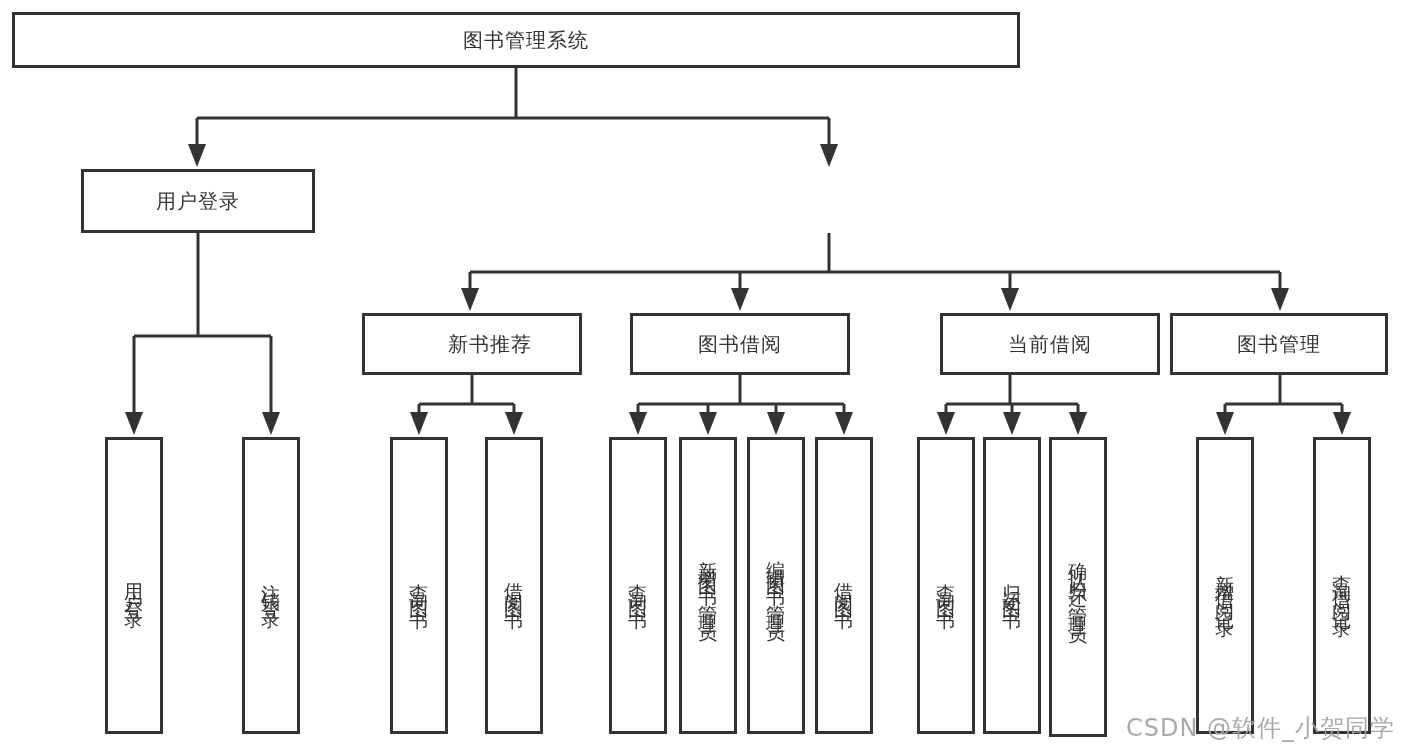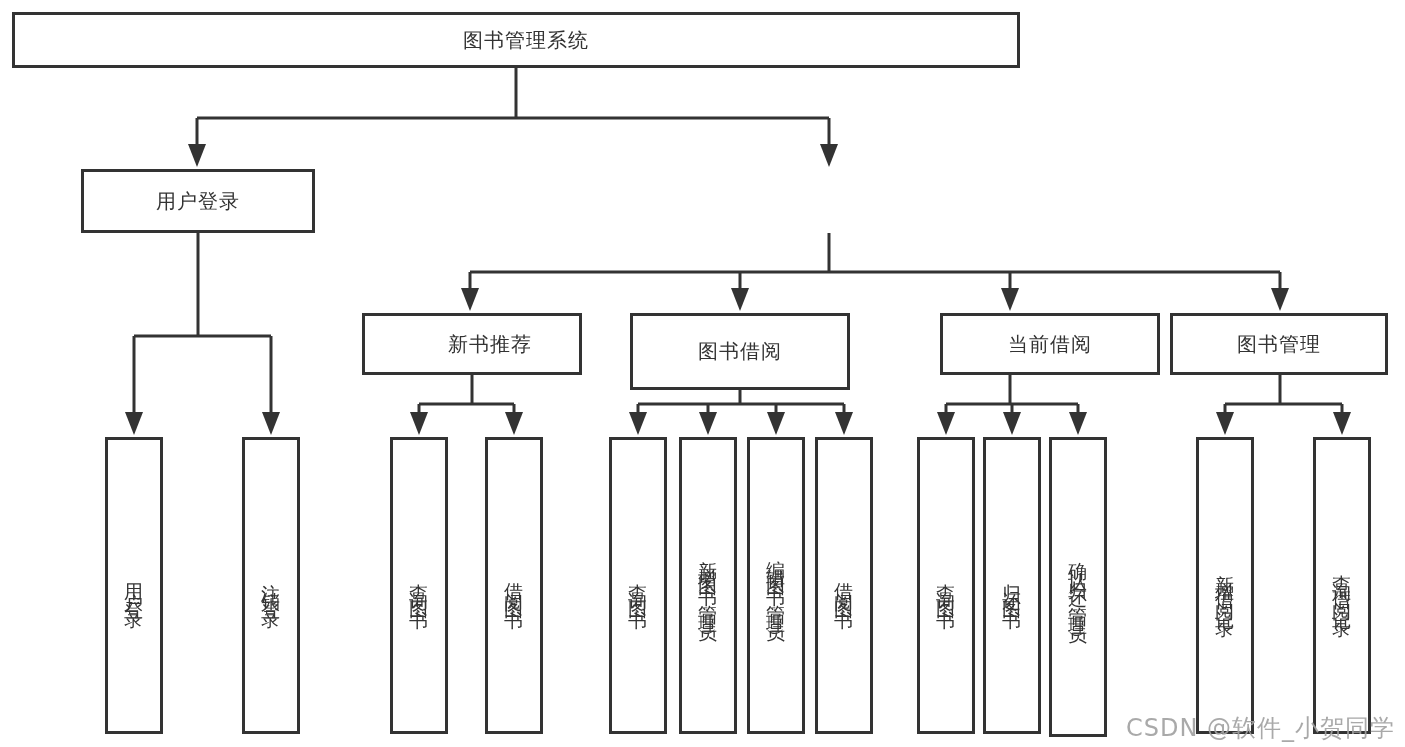--- a/index.html
+++ b/index.html
@@ -109,21 +109,21 @@
       <polygon points="1216,412 1234,412 1225,435"></polygon>
       <polygon points="1333,412 1351,412 1342,435"></polygon>
     </g>
   </svg>
 
   <div class="node h-node" style="left:12px;top:12px;width:1008px;height:56px;padding-left:20px;">图书管理系统</div>
 
   <div class="node h-node" style="left:81px;top:169px;width:234px;height:64px;">用户登录</div>
 
   <div class="node h-node" style="left:362px;top:313px;width:220px;height:62px;padding-left:36px;">新书推荐</div>
-  <div class="node h-node" style="left:630px;top:313px;width:220px;height:77px;text-align:right;">图书借阅</div>
+  <div class="node h-node" style="left:630px;top:313px;width:220px;height:62px;text-align:right;">图书借阅</div>
   <div class="node h-node" style="left:900px;top:313px;width:220px;height:62px;margin-left:40px;">当前借阅</div>
   <div class="node h-node" style="left:1170px;top:313px;width:218px;height:62px;">图书管理</div>
 
   <div class="node v-node" style="left:105px;top:437px;width:58px;height:297px;">用户登录</div>
   <div class="node v-node" style="left:242px;top:437px;width:58px;height:297px;">注销登录</div>
 
   <div class="node v-node" style="left:390px;top:437px;width:58px;height:297px;">查询图书</div>
   <div class="node v-node" style="left:485px;top:437px;width:58px;height:297px;">借阅图书</div>
 
   <div class="node v-node" style="left:609px;top:437px;width:58px;height:297px;">查询图书</div>

